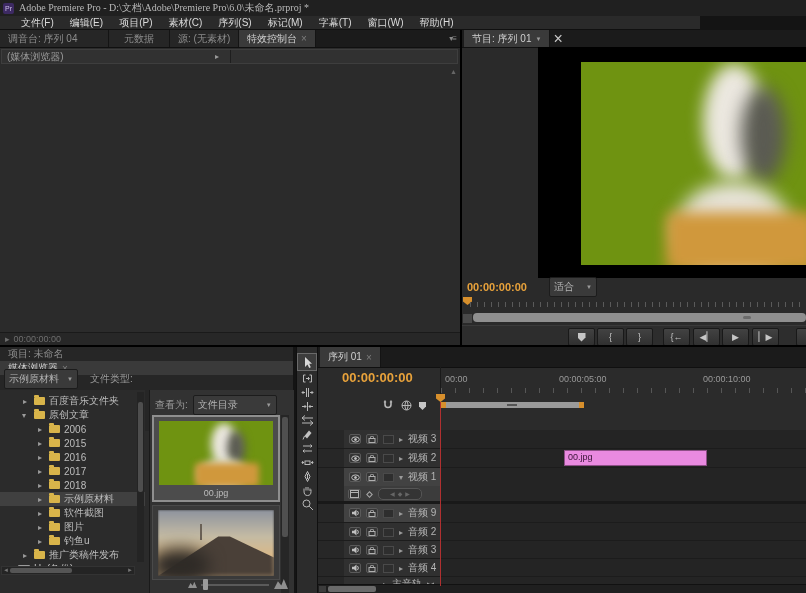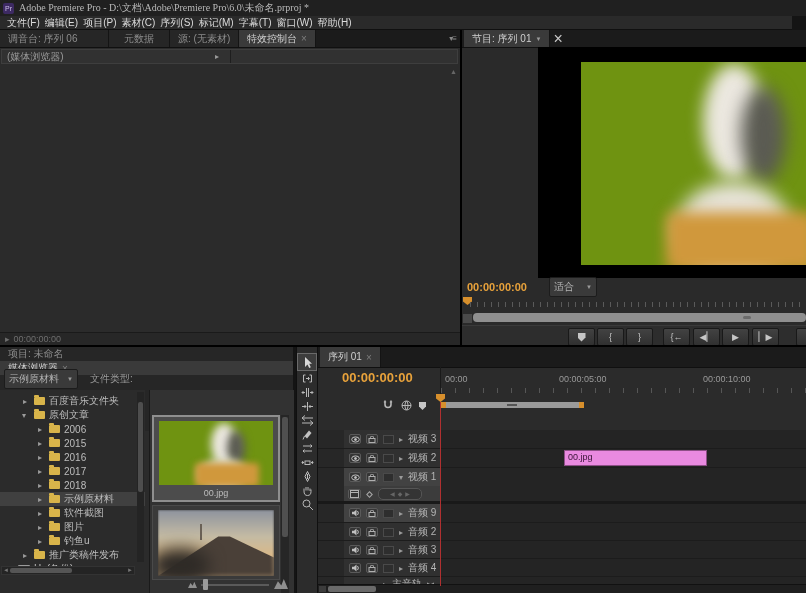--- a/index.html
+++ b/index.html
@@ -4,21 +4,21 @@
 <style>
   html,body{margin:0;padding:0;background:#101010;}
   #app{position:relative;width:806px;height:593px;background:#141414;overflow:hidden;
        font-family:"Liberation Sans","DejaVu Sans",sans-serif;color:#c8c8c8;
        -webkit-font-smoothing:antialiased;}
   .abs{position:absolute;}
   
   #titlebar{left:0;top:0;width:806px;height:16px;background:#202020;display:flex;align-items:center;gap:5px;padding-left:3px;box-sizing:border-box;}
   #titlebar .appicon{width:11px;height:11px;background:#3d2a63;color:#cdbfe8;font-size:7px;display:flex;align-items:center;justify-content:center;border-radius:2px;}
   #titlebar .ttl{font-size:10px;color:#b9b9b9;white-space:nowrap;font-family:Liberation Serif, serif;}
-  #menubar{left:0;top:16px;width:792px;height:14px;background:#2a2a2a;display:flex;align-items:center;gap:5px;padding-left:7px;box-sizing:border-box;border-bottom:1px solid #101010;}
+  #menubar{left:0;top:16px;width:700px;height:14px;background:#2a2a2a;display:flex;align-items:center;gap:16px;padding-left:21px;box-sizing:border-box;border-bottom:1px solid #101010;}
   #menubar span{font-size:10px;color:#dcdcdc;white-space:nowrap;}
   
   .tabbar{position:absolute;left:0;top:0;right:0;height:17px;background:#1b1b1b;display:flex;align-items:stretch;border-bottom:1px solid #101010;}
   .tab{display:inline-flex;align-items:center;gap:4px;padding:0 8px;font-size:10px;color:#8d8d8d;background:#262626;border-right:1px solid #141414;white-space:nowrap;}
   .tab.active{background:#3a3a3a;color:#cfcfcf;}
   .tab .x{color:#7d7d7d;font-size:10px;}
   .panelmenu{margin-left:auto;color:#8a8a8a;font-size:8px;align-self:center;padding-right:4px;letter-spacing:-1px;}
   .dd{display:inline-flex;align-items:center;justify-content:space-between;background:#3a3a3a;border:1px solid #1c1c1c;border-radius:2px;color:#b4b4b4;font-size:10px;padding:9px 4px;box-sizing:border-box;height:15px;}
   .dd .arr{font-size:6px;color:#9a9a9a;margin-left:4px;}
   .tc-orange{color:#e8a23b;font-weight:bold;}
@@ -129,21 +129,21 @@
     <span>序列(S)</span>
     <span>标记(M)</span>
     <span>字幕(T)</span>
     <span>窗口(W)</span>
     <span>帮助(H)</span>
   </div>
 
   <div class="abs" id="fxpanel">
     <div class="tabbar">
       <span class="tab" style="width:92px">
-          <span>调音台: 序列 06</span>
+          <span>调音台: 序列 04</span>
         </span>
       <span class="tab" style="width:44px;justify-content:center">
           <span>元数据</span>
         </span>
       <span class="tab" style="width:52px">
           <span>源: (无素材)</span>
         </span>
       <span class="tab active" style="width:60px">
           <span>特效控制台</span>
           <span class="x">×</span>
@@ -312,20 +312,27 @@
         <span class="la" style="left:1px">◄</span>
         <div class="th"></div>
         <span class="ra" style="right:1px">►</span>
       </div>
       <div id="tree-vscroll">
           <div class="th"></div>
         </div>
     </div>
 
     <div id="browser">
+      <div id="viewasrow">
+        <span style="font-size:10px;color:#9a9a9a">查看为:</span>
+        <span class="dd" style="width:84px">
+          <span>文件目录</span>
+          <span class="arr">▼</span>
+        </span>
+      </div>
       <div class="thumbbox sel" style="top:25px;height:87px">
         <div class="thumbimg" style="top:4px;height:64px;background:#6f9311">
           <div class="abs" style="left:52px;top:2px;width:26px;height:42px;background:#ece8e0;border-radius:50%;filter:blur(4px)"></div>
           <div class="abs" style="left:68px;top:10px;width:18px;height:34px;background:#5a5a52;border-radius:50%;filter:blur(4px)"></div>
           <div class="abs" style="left:40px;top:38px;width:48px;height:30px;background:#e8e4da;border-radius:50%;filter:blur(4px)"></div>
           <div class="abs" style="left:36px;top:42px;width:64px;height:24px;background:#d0983c;border-radius:4px;filter:blur(3px)"></div>
         </div>
         <span class="thumbcap" style="bottom:2px">00.jpg</span>
       </div>
       <div class="thumbbox" style="top:115px;height:75px">

